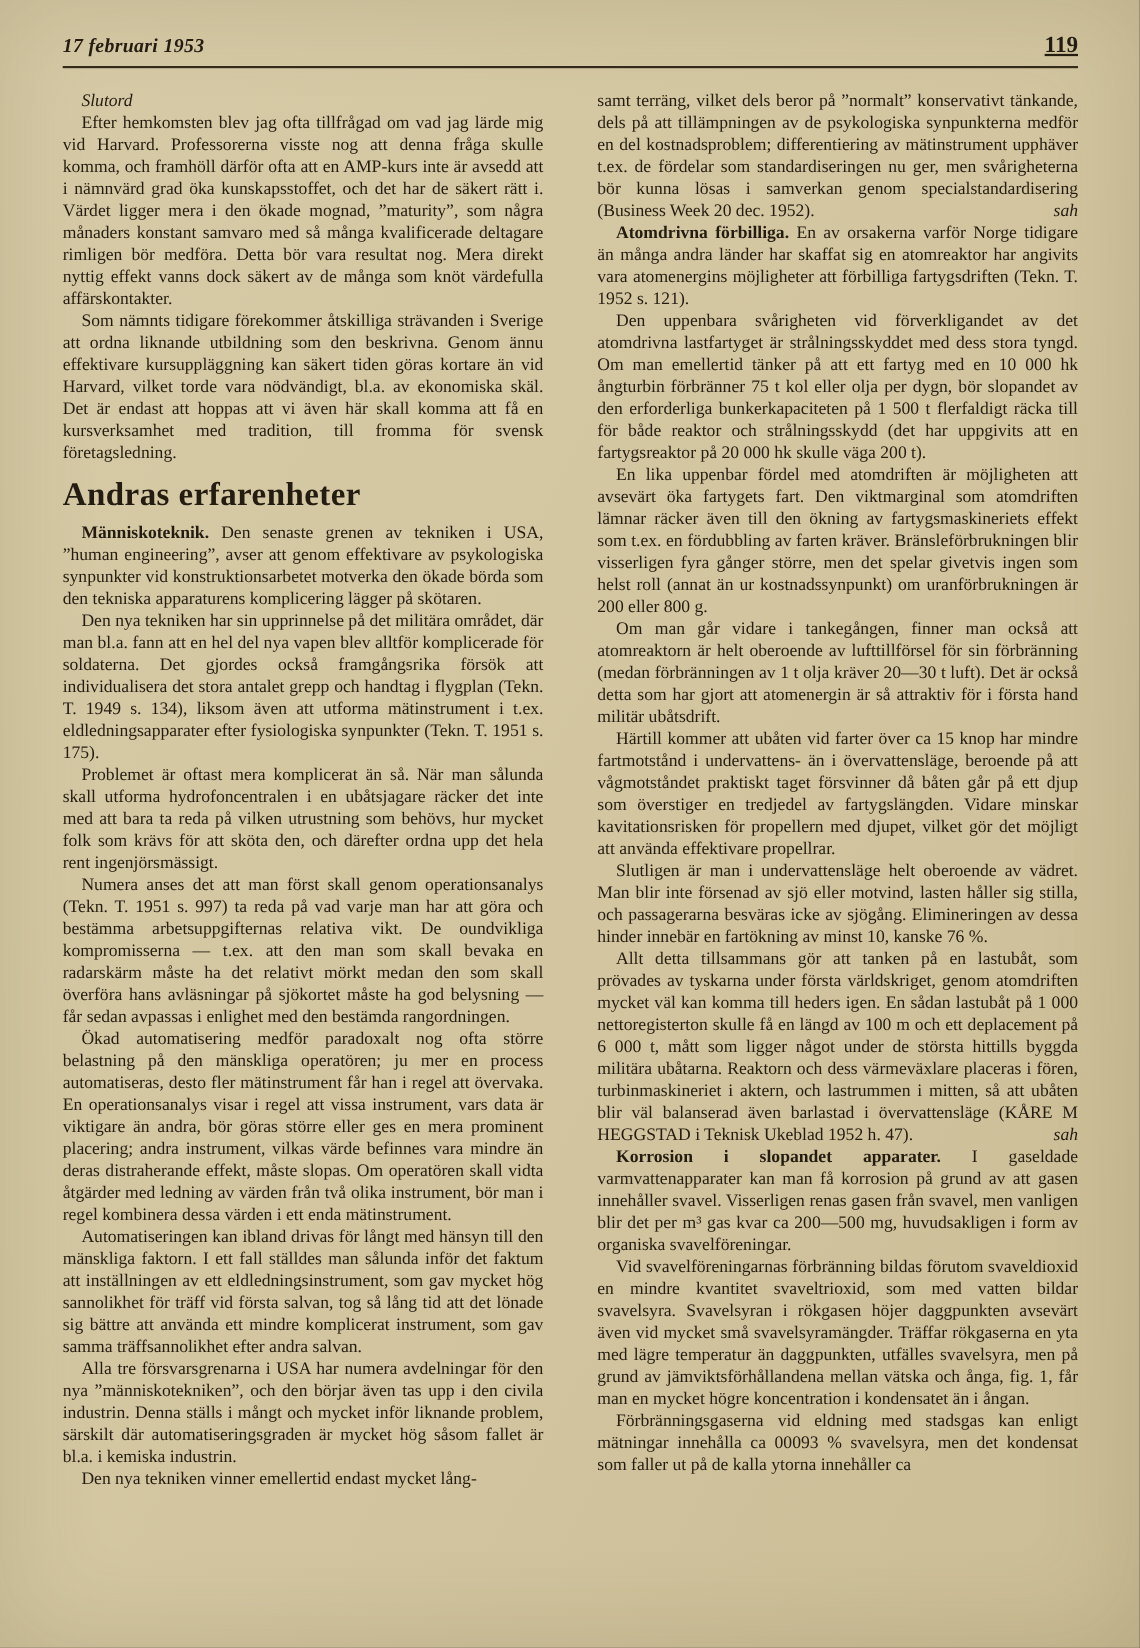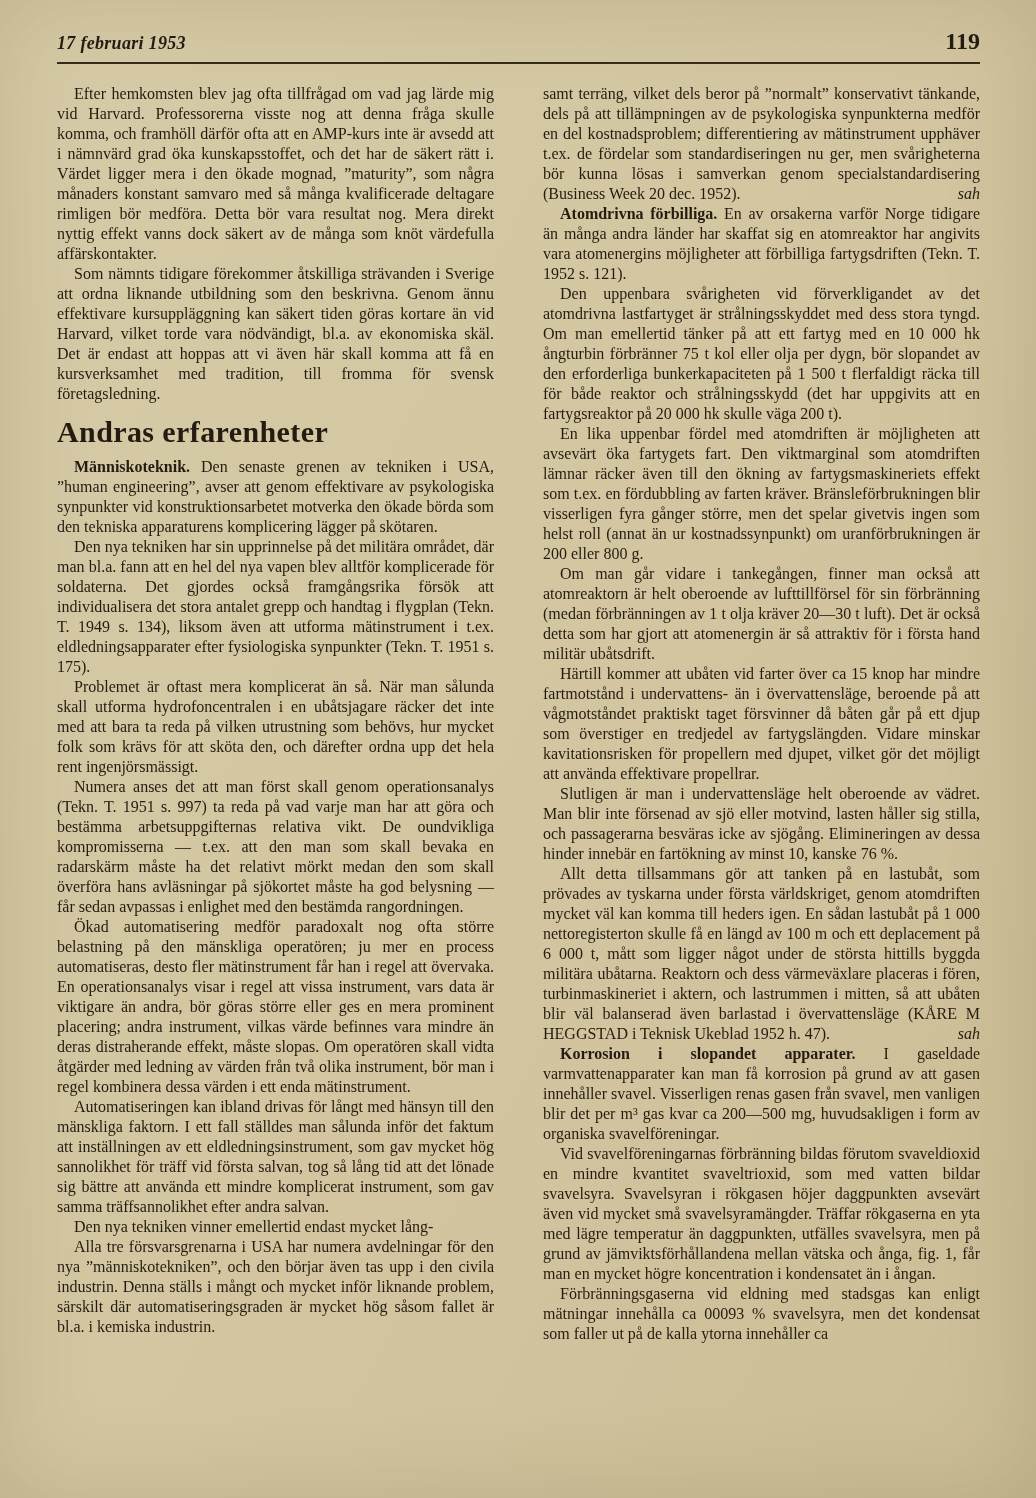--- a/index.html
+++ b/index.html
@@ -15,21 +15,21 @@
     font-family: "Liberation Serif", "DejaVu Serif", serif;
     overflow: hidden;
   }
   .inner { padding: 28px 56px 0 57px; }
   .page-header {
     display: flex;
     justify-content: space-between;
     align-items: baseline;
   }
   .issue-date { font-weight: bold; font-style: italic; font-size: 18px; letter-spacing: 0.3px; }
-  .page-number { font-weight: bold; font-size: 24px; }
+  .page-number { font-weight: bold; font-size: 21px; text-decoration: underline; }
   .header-rule { border: 0; border-top: 2px solid #352b1a; margin: 7px 0 20px 0; }
   .columns { display: flex; gap: 49px; }
   .col { width: 437px; font-size: 16px; line-height: 20px; text-align: justify; }
   p.para { margin: 0; text-indent: 17px; }
   p.noindent { text-indent: 0; }
   p.slutord { font-style: italic; text-indent: 17px; margin: 0; }
   h2.section-heading {
     font-size: 30px;
     font-weight: bold;
     margin: 18px 0 15px 0;
@@ -49,33 +49,34 @@
 
     <header class="page-header">
       <span class="issue-date">17 februari 1953</span>
       <span class="page-number">119</span>
     </header>
     <hr class="header-rule">
 
     <main class="columns">
 
       <section class="col">
+        <p class="slutord">Slutord</p>
         <p class="para">Efter hemkomsten blev jag ofta tillfrågad om vad jag lärde mig vid Harvard. Professorerna visste nog att denna fråga skulle komma, och framhöll därför ofta att en AMP-kurs inte är avsedd att i nämnvärd grad öka kunskapsstoffet, och det har de säkert rätt i. Värdet ligger mera i den ökade mognad, ”maturity”, som några månaders konstant samvaro med så många kvalificerade deltagare rimligen bör medföra. Detta bör vara resultat nog. Mera direkt nyttig effekt vanns dock säkert av de många som knöt värdefulla affärskontakter.</p>
         <p class="para">Som nämnts tidigare förekommer åtskilliga strävanden i Sverige att ordna liknande utbildning som den beskrivna. Genom ännu effektivare kursuppläggning kan säkert tiden göras kortare än vid Harvard, vilket torde vara nödvändigt, bl.a. av ekonomiska skäl. Det är endast att hoppas att vi även här skall komma att få en kursverksamhet med tradition, till fromma för svensk företagsledning.</p>
 
         <h2 class="section-heading">Andras erfarenheter</h2>
 
         <p class="para"><b class="lead">Människoteknik.</b> <span>Den senaste grenen av tekniken i USA, ”human engineering”, avser att genom effektivare av psykologiska synpunkter vid konstruktionsarbetet motverka den ökade börda som den tekniska apparaturens komplicering lägger på skötaren.</span></p>
         <p class="para">Den nya tekniken har sin upprinnelse på det militära området, där man bl.a. fann att en hel del nya vapen blev alltför komplicerade för soldaterna. Det gjordes också framgångsrika försök att individualisera det stora antalet grepp och handtag i flygplan (Tekn. T. 1949 s. 134), liksom även att utforma mätinstrument i t.ex. eldledningsapparater efter fysiologiska synpunkter (Tekn. T. 1951 s. 175).</p>
         <p class="para">Problemet är oftast mera komplicerat än så. När man sålunda skall utforma hydrofoncentralen i en ubåtsjagare räcker det inte med att bara ta reda på vilken utrustning som behövs, hur mycket folk som krävs för att sköta den, och därefter ordna upp det hela rent ingenjörsmässigt.</p>
         <p class="para">Numera anses det att man först skall genom operationsanalys (Tekn. T. 1951 s. 997) ta reda på vad varje man har att göra och bestämma arbetsuppgifternas relativa vikt. De oundvikliga kompromisserna — t.ex. att den man som skall bevaka en radarskärm måste ha det relativt mörkt medan den som skall överföra hans avläsningar på sjökortet måste ha god belysning — får sedan avpassas i enlighet med den bestämda rangordningen.</p>
         <p class="para">Ökad automatisering medför paradoxalt nog ofta större belastning på den mänskliga operatören; ju mer en process automatiseras, desto fler mätinstrument får han i regel att övervaka. En operationsanalys visar i regel att vissa instrument, vars data är viktigare än andra, bör göras större eller ges en mera prominent placering; andra instrument, vilkas värde befinnes vara mindre än deras distraherande effekt, måste slopas. Om operatören skall vidta åtgärder med ledning av värden från två olika instrument, bör man i regel kombinera dessa värden i ett enda mätinstrument.</p>
         <p class="para">Automatiseringen kan ibland drivas för långt med hänsyn till den mänskliga faktorn. I ett fall ställdes man sålunda inför det faktum att inställningen av ett eldledningsinstrument, som gav mycket hög sannolikhet för träff vid första salvan, tog så lång tid att det lönade sig bättre att använda ett mindre komplicerat instrument, som gav samma träffsannolikhet efter andra salvan.</p>
+        <p class="para">Alla tre försvarsgrenarna i USA har numera avdelningar för den nya ”människotekniken”, och den börjar även tas upp i den civila industrin. Denna ställs i mångt och mycket inför liknande problem, särskilt där automatiseringsgraden är mycket hög såsom fallet är bl.a. i kemiska industrin.</p>
         <p class="para">Den nya tekniken vinner emellertid endast mycket lång-</p>
-        <p class="para">Alla tre försvarsgrenarna i USA har numera avdelningar för den nya ”människotekniken”, och den börjar även tas upp i den civila industrin. Denna ställs i mångt och mycket inför liknande problem, särskilt där automatiseringsgraden är mycket hög såsom fallet är bl.a. i kemiska industrin.</p>
       </section>
 
       <section class="col">
         <p class="para noindent"><span>samt terräng, vilket dels beror på ”normalt” konservativt tänkande, dels på att tillämpningen av de psykologiska synpunkterna medför en del kostnadsproblem; differentiering av mätinstrument upphäver t.ex. de fördelar som standardiseringen nu ger, men svårigheterna bör kunna lösas i samverkan genom specialstandardisering (Business Week 20 dec. 1952).</span> <span class="sig">sah</span></p>
 
         <p class="para lead-para"><b class="lead">Atomdrivna förbilliga.</b> <span>En av orsakerna varför Norge tidigare än många andra länder har skaffat sig en atomreaktor har angivits vara atomenergins möjligheter att förbilliga fartygsdriften (Tekn. T. 1952 s. 121).</span></p>
         <p class="para">Den uppenbara svårigheten vid förverkligandet av det atomdrivna lastfartyget är strålningsskyddet med dess stora tyngd. Om man emellertid tänker på att ett fartyg med en 10 000 hk ångturbin förbränner 75 t kol eller olja per dygn, bör slopandet av den erforderliga bunkerkapaciteten på 1 500 t flerfaldigt räcka till för både reaktor och strålningsskydd (det har uppgivits att en fartygsreaktor på 20 000 hk skulle väga 200 t).</p>
         <p class="para">En lika uppenbar fördel med atomdriften är möjligheten att avsevärt öka fartygets fart. Den viktmarginal som atomdriften lämnar räcker även till den ökning av fartygsmaskineriets effekt som t.ex. en fördubbling av farten kräver. Bränsleförbrukningen blir visserligen fyra gånger större, men det spelar givetvis ingen som helst roll (annat än ur kostnadssynpunkt) om uranförbrukningen är 200 eller 800 g.</p>
         <p class="para">Om man går vidare i tankegången, finner man också att atomreaktorn är helt oberoende av lufttillförsel för sin förbränning (medan förbränningen av 1 t olja kräver 20—30 t luft). Det är också detta som har gjort att atomenergin är så attraktiv för i första hand militär ubåtsdrift.</p>
         <p class="para">Härtill kommer att ubåten vid farter över ca 15 knop har mindre fartmotstånd i undervattens- än i övervattensläge, beroende på att vågmotståndet praktiskt taget försvinner då båten går på ett djup som överstiger en tredjedel av fartygslängden. Vidare minskar kavitationsrisken för propellern med djupet, vilket gör det möjligt att använda effektivare propellrar.</p>

